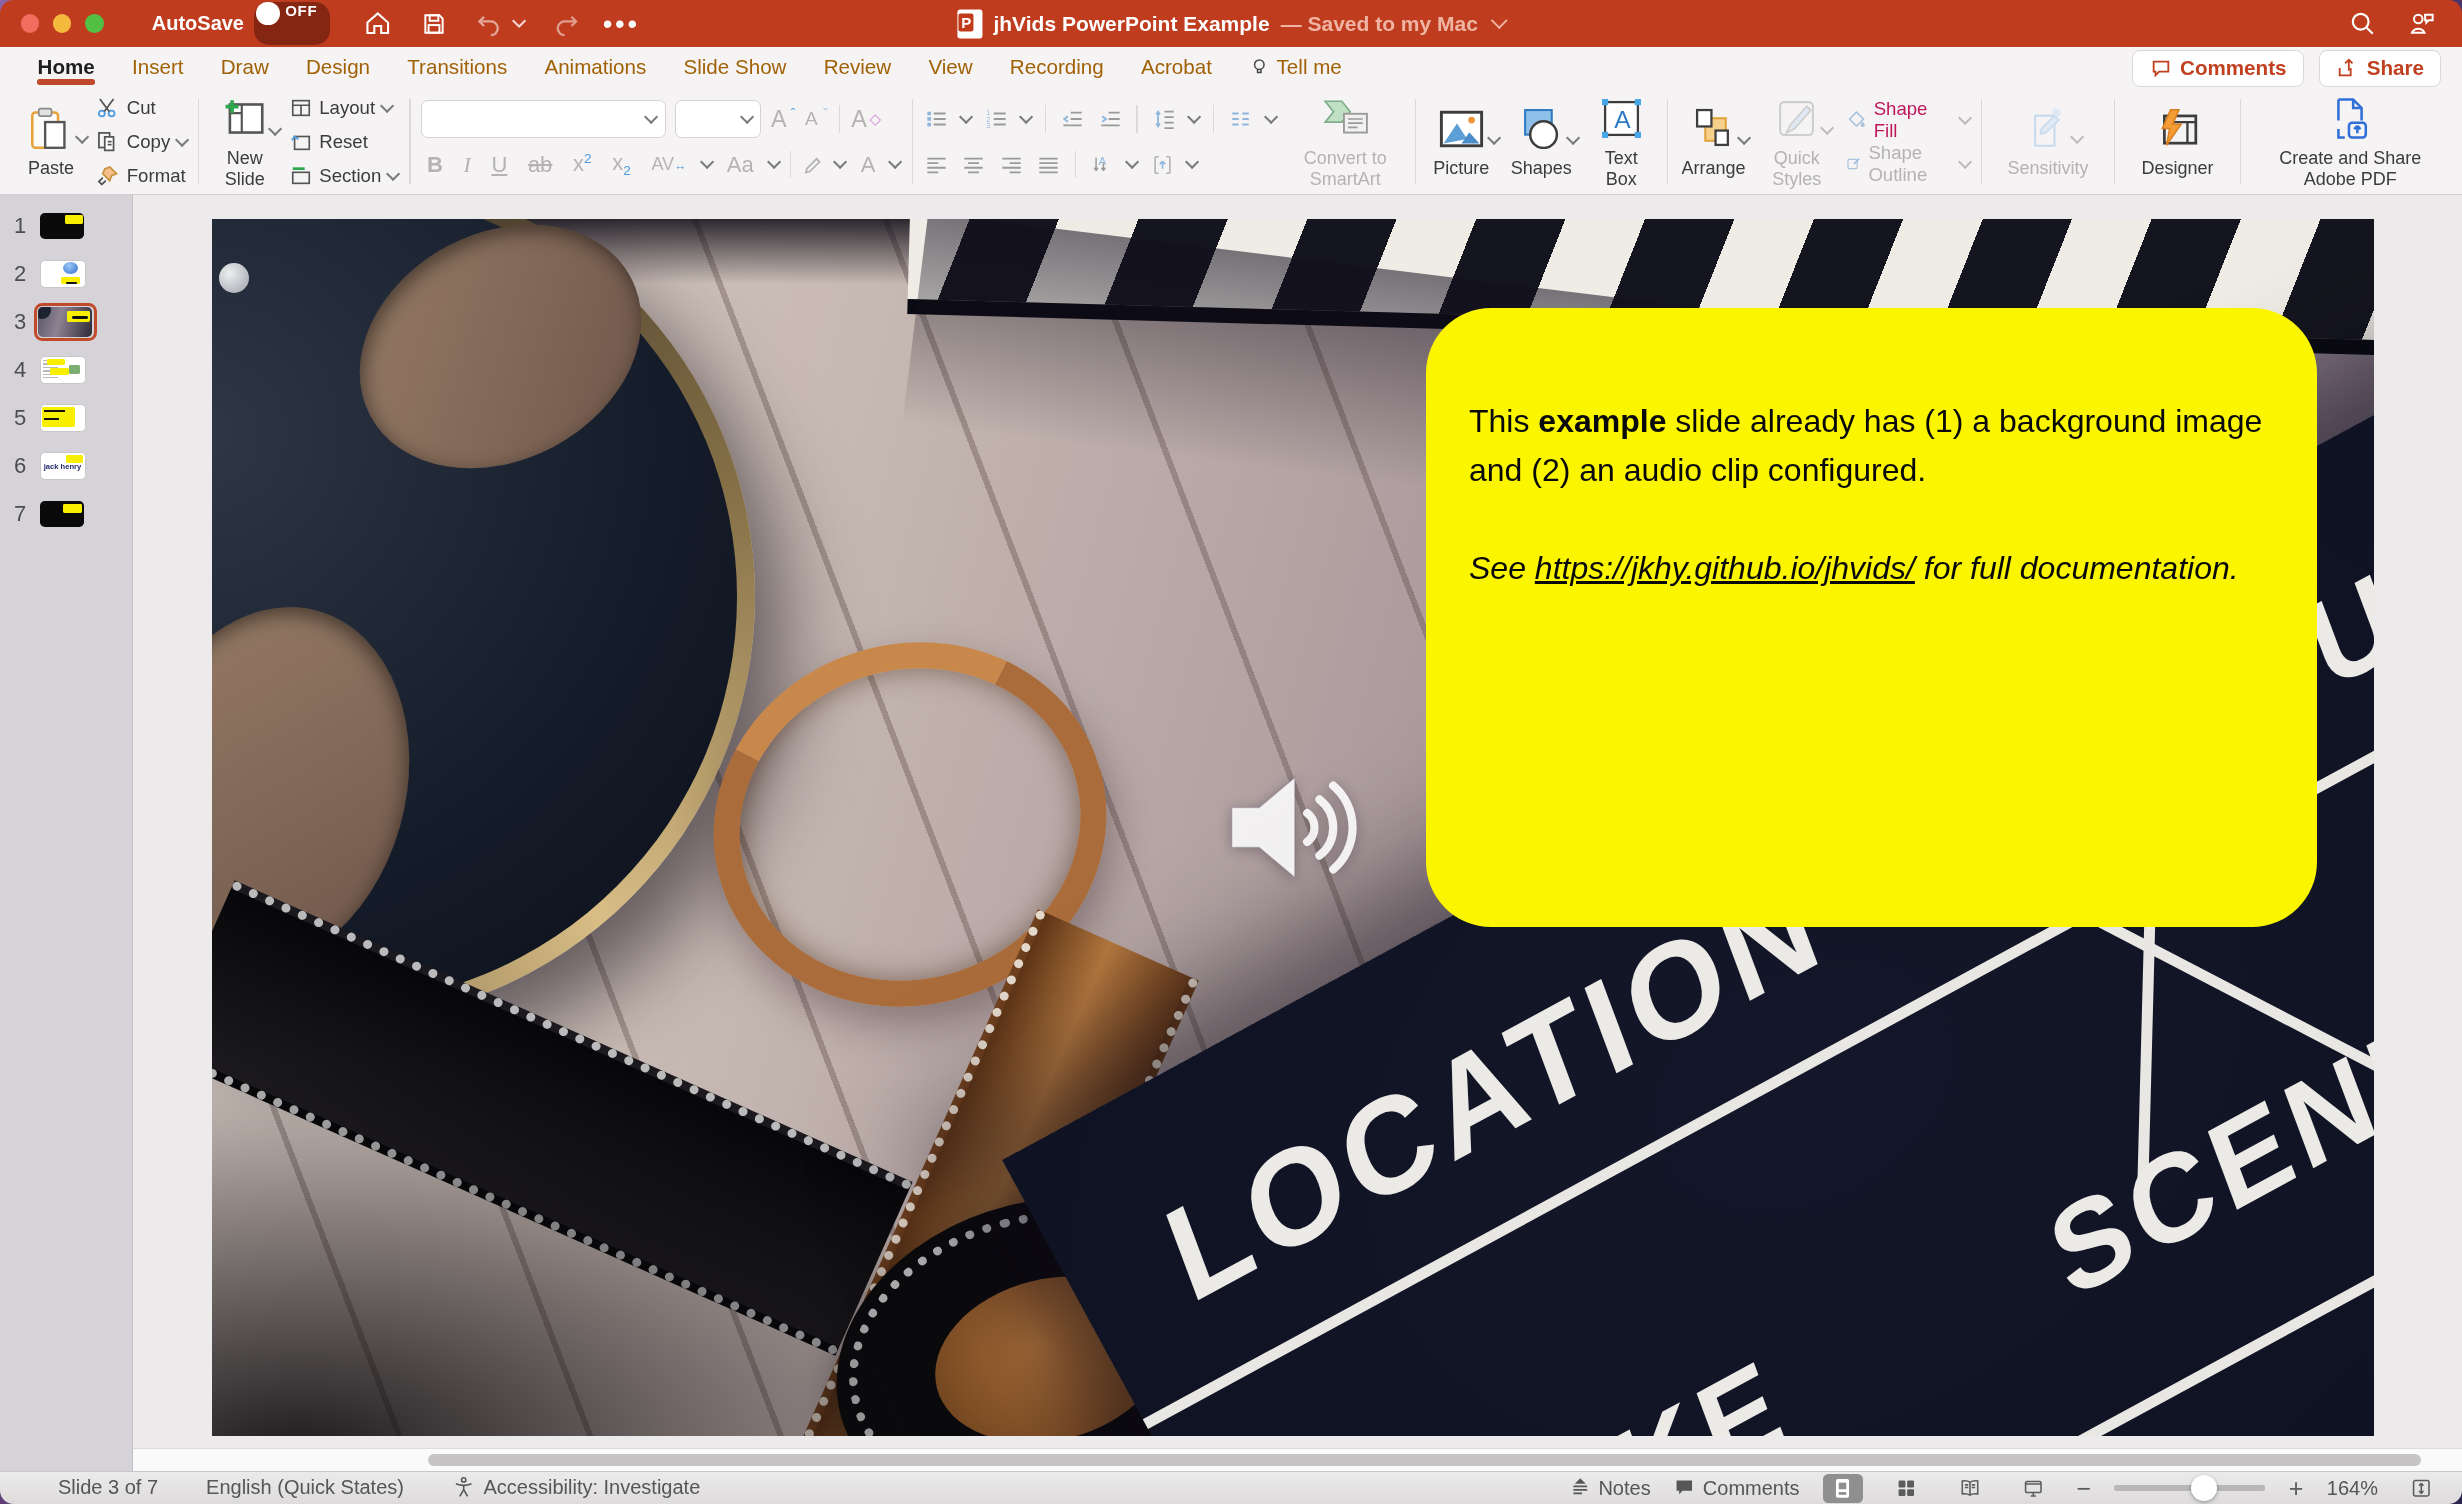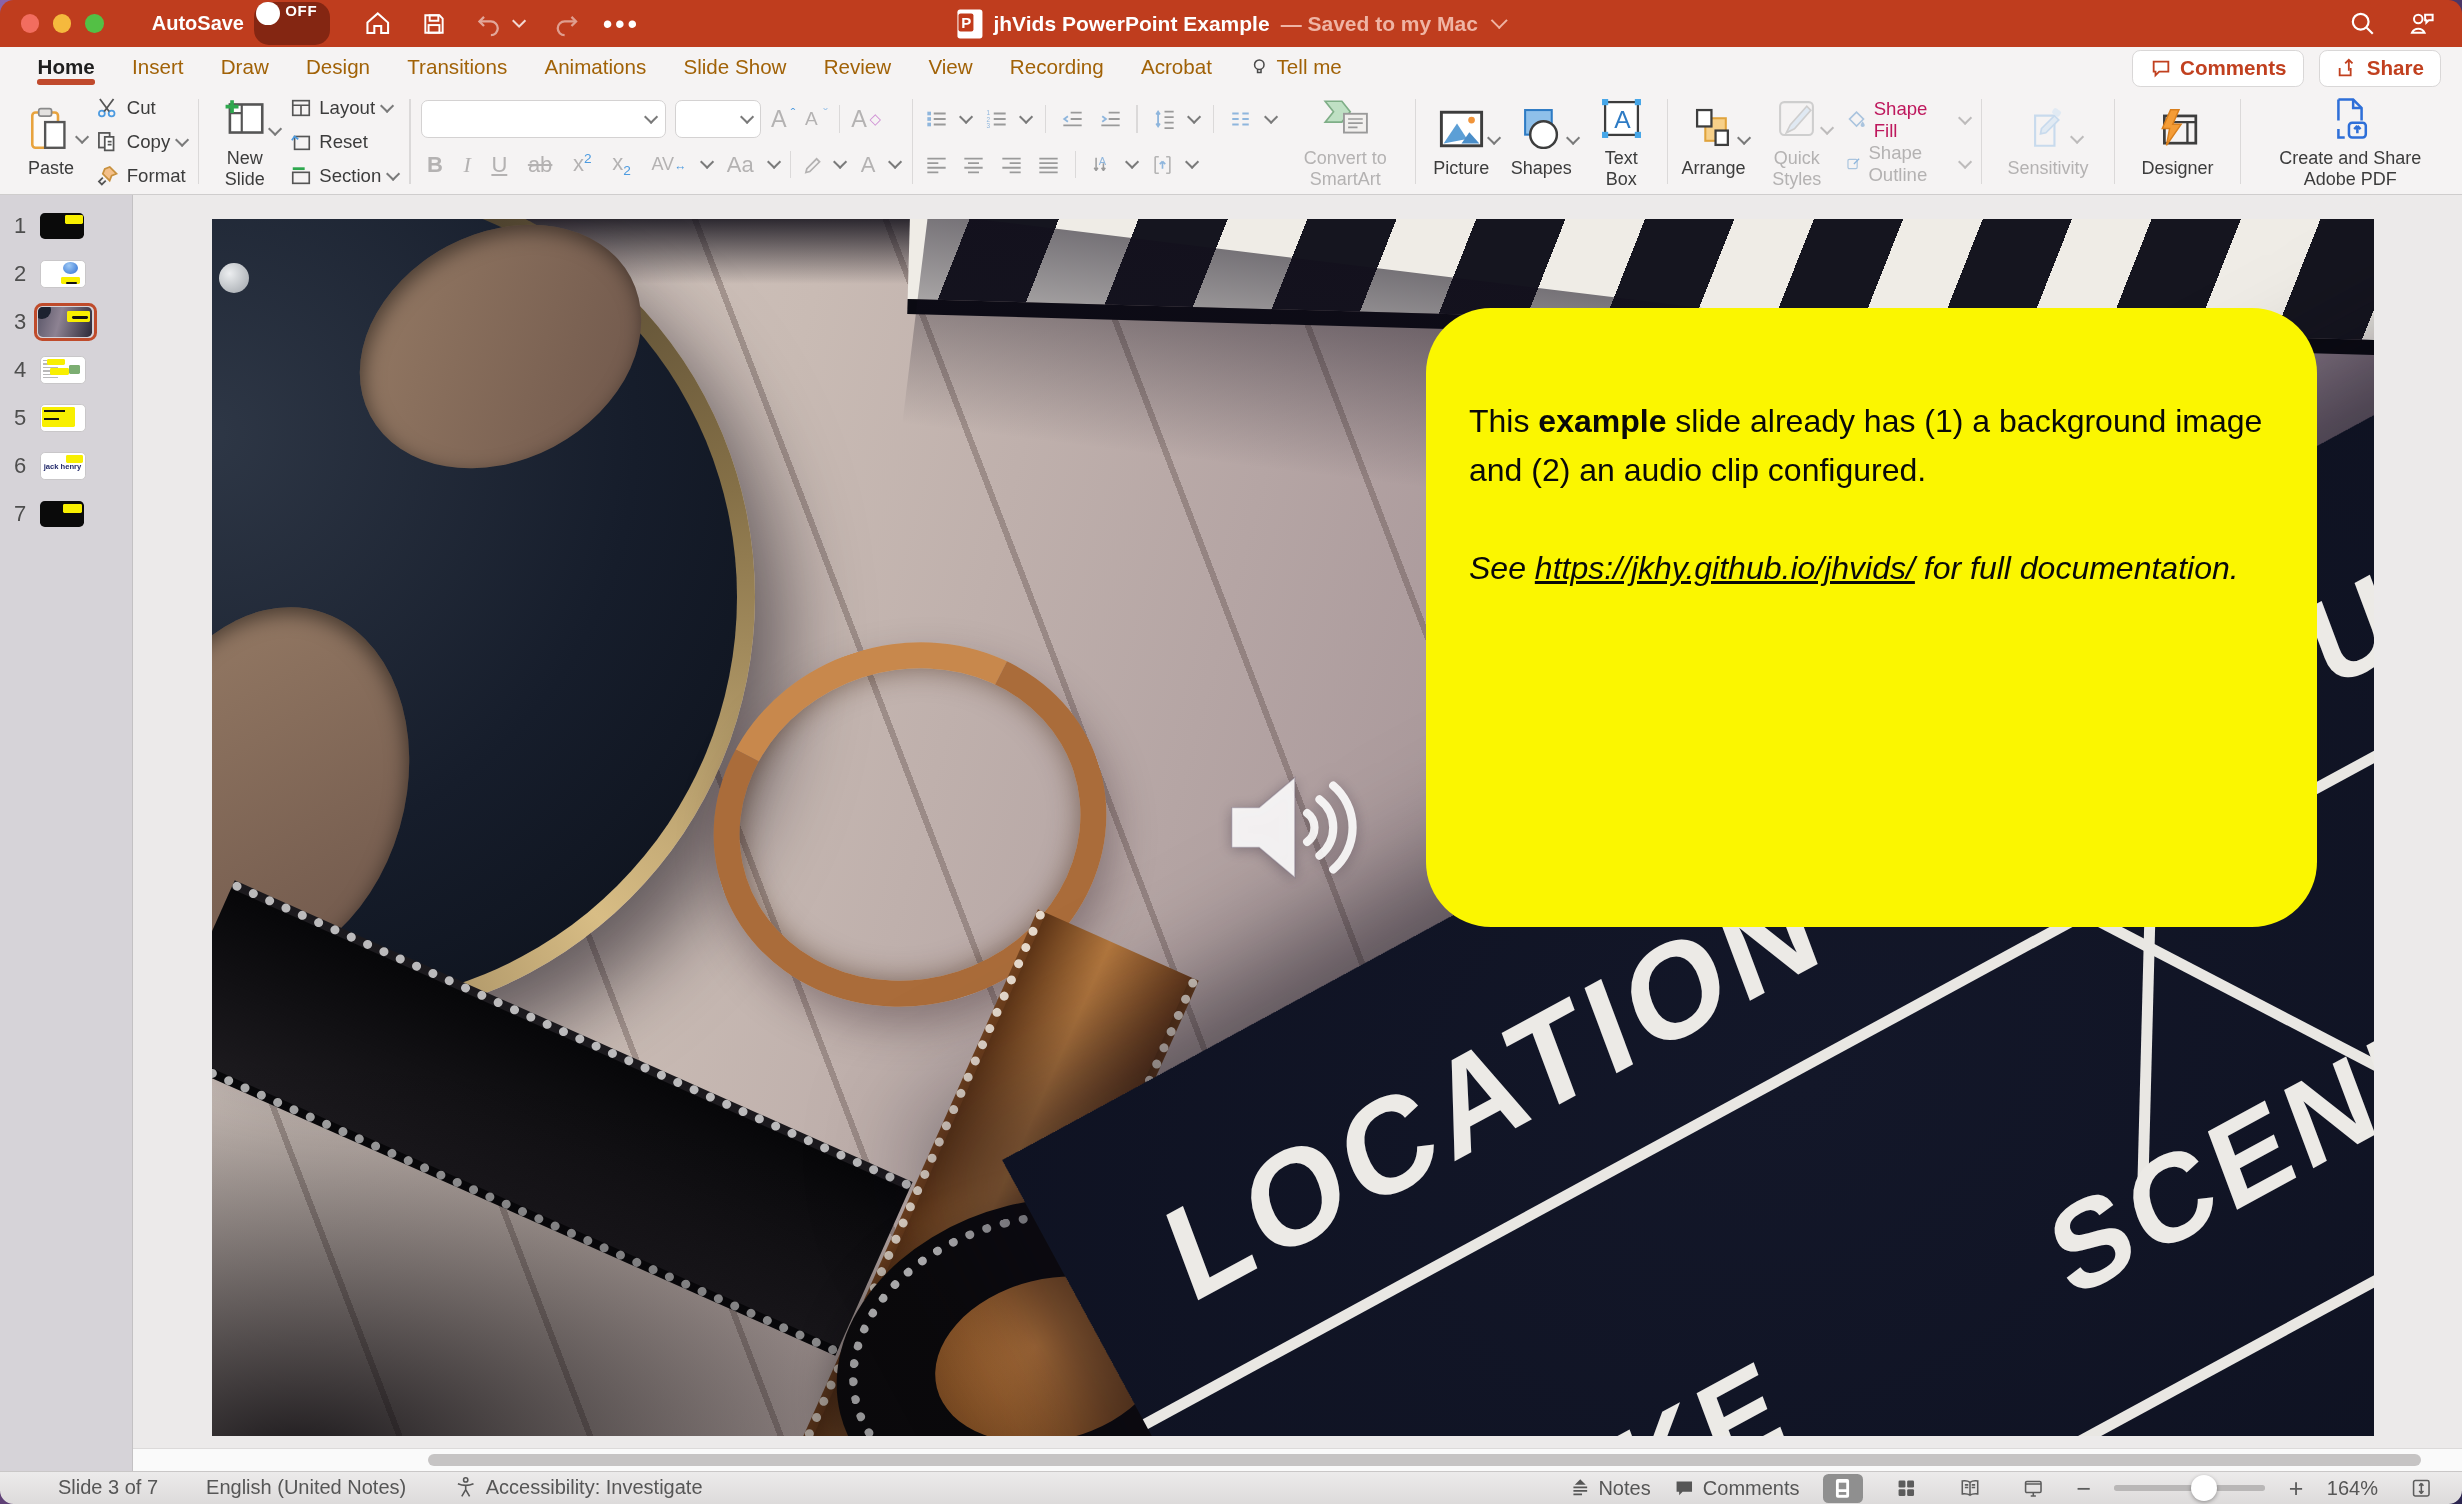--- a/index.html
+++ b/index.html
@@ -106,21 +106,21 @@
   .callout .it{font-style:italic;}
   .seg.b{font-weight:bold;}
   .seg.u{text-decoration:underline;}
   
   .hscroll{position:absolute;left:0;right:0;bottom:0;height:22px;background:#fafafa;border-top:1.4px solid #dcdada;}
   .hthumb{position:absolute;left:295px;right:41px;top:4.8px;height:12.4px;border-radius:6.2px;background:#c6c4c4;}
   .statusbar{height:32px;background:linear-gradient(#ecebeb,#dddbdb);border-top:1.4px solid #c9c7c7;display:flex;align-items:center;
     font-size:20px;color:#565656;flex:none;position:relative;}
   .sb-left{display:flex;gap:48px;margin-left:58px;align-items:center;}
   .sb-right{position:absolute;right:20.6px;display:flex;align-items:center;gap:23.4px;}
-  .sb-item{display:flex;align-items:center;gap:8.2px;}
+  .sb-item{display:flex;gap:8.2px;}
   .viewbtn{width:40px;height:29px;display:flex;align-items:center;justify-content:center;border-radius:5.5px;}
   .viewbtn.sel{background:#8f8f8f;}
   .zoomtrack{width:151px;height:5.5px;border-radius:2.7px;background:#b9b7b7;position:relative;}
   .zoomknob{position:absolute;top:50%;left:59%;transform:translate(-50%,-50%);width:26px;height:26px;border-radius:50%;
     background:#fff;box-shadow:0 1.4px 4.1px rgba(0,0,0,.35);}
   svg{display:block;}
 </style>
 </head>
 <body>
 
@@ -675,21 +675,21 @@
       </div>
       <div class="hscroll">
           <div class="hthumb"></div>
         </div>
     </div>
   </div>
 
   <div class="statusbar">
     <div class="sb-left">
       <span>Slide 3 of 7</span>
-      <span>English (United Notes)</span>
+      <span>English (Quick States)</span>
       <span class="sb-item">
         <svg width="23.4" height="23.4" viewBox="0 0 24 24" fill="none" stroke="#565656" stroke-width="1.6">
             <circle cx="12" cy="4" r="2.2"></circle>
             <path d="M4 8c5 2 11 2 16 0M12 9v5M12 14l-4 7M12 14l4 7"></path>
           </svg>
         <span>Accessibility: Investigate</span>
       </span>
     </div>
     <div class="sb-right">
       <span class="sb-item">

